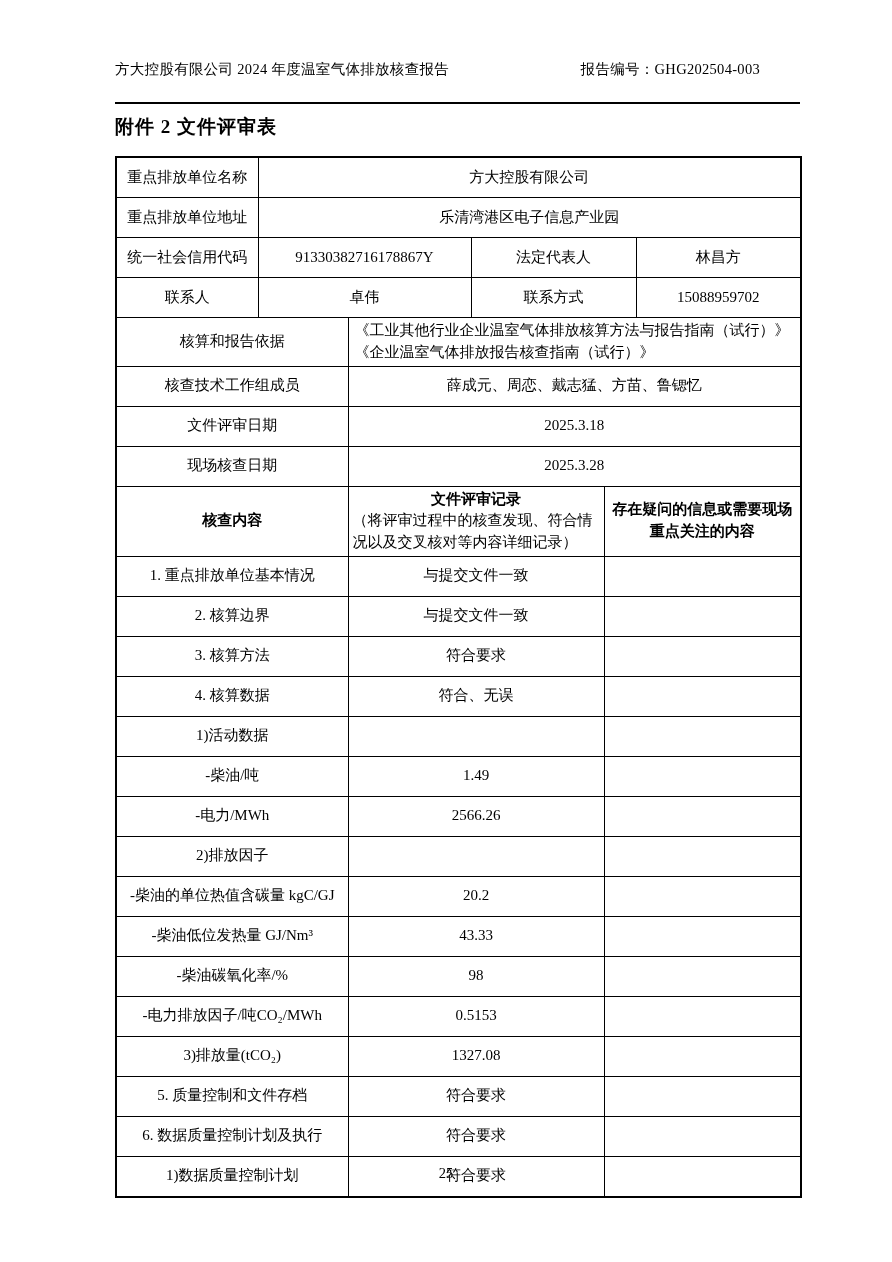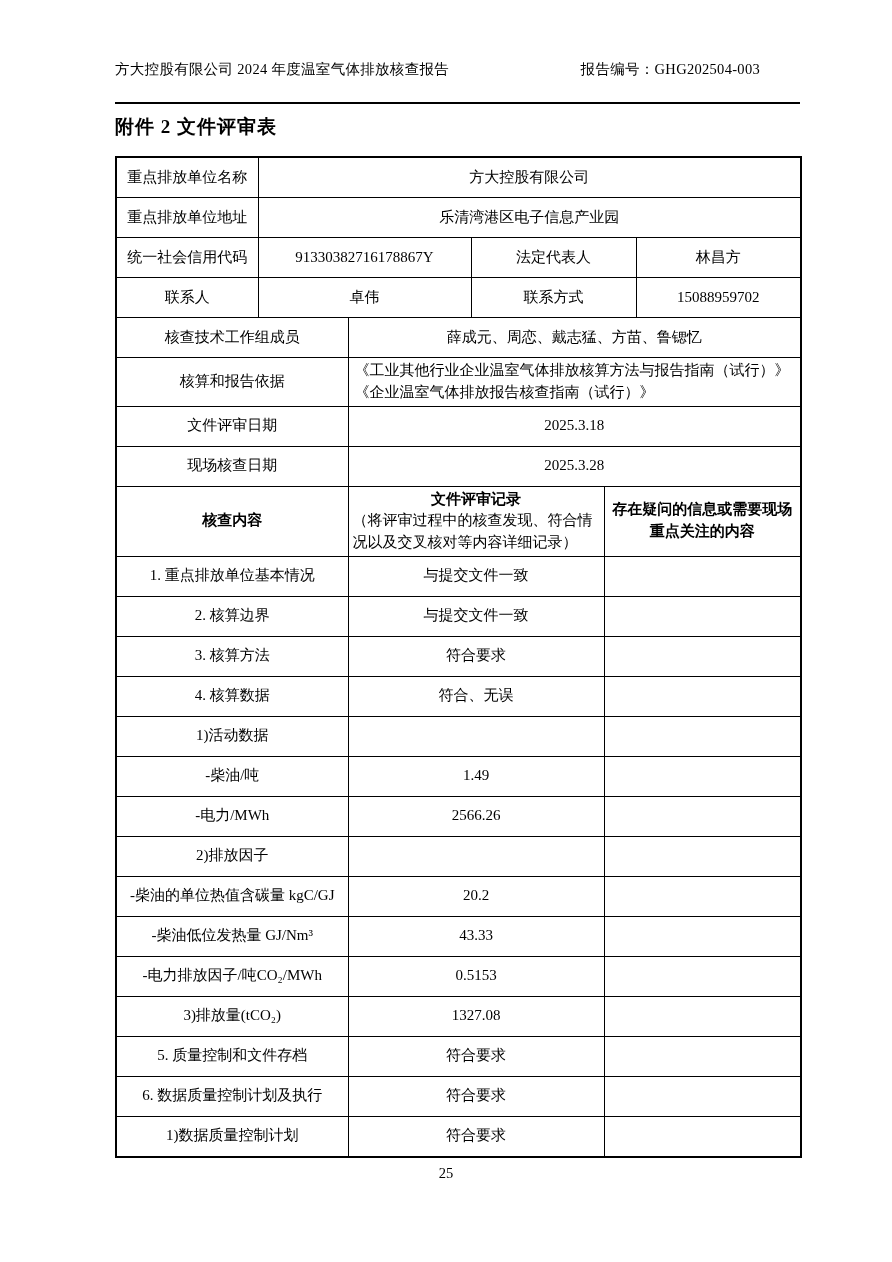--- a/index.html
+++ b/index.html
@@ -128,29 +128,29 @@
         <td colspan="2">法定代表人</td>
         <td>林昌方</td>
       </tr>
       <tr>
         <td class="h37">联系人</td>
         <td class="h37" colspan="2">卓伟</td>
         <td class="h37" colspan="2">联系方式</td>
         <td class="h37">15088959702</td>
       </tr>
       <tr>
-        <td colspan="2">核查技术工作组成员</td>
-        <td colspan="4" class="item">薛成元、周恋、戴志猛、方苗、鲁锶忆</td>
-      </tr>
-      <tr>
         <td class="h52" colspan="2">核算和报告依据</td>
         <td class="h52 tl" colspan="4">
           <div class="basis-line">《工业其他行业企业温室气体排放核算方法与报告指南（试行）》</div>
           <div class="basis-line">《企业温室气体排放报告核查指南（试行）》</div>
         </td>
+      </tr>
+      <tr>
+        <td colspan="2">核查技术工作组成员</td>
+        <td colspan="4" class="item">薛成元、周恋、戴志猛、方苗、鲁锶忆</td>
       </tr>
       <tr>
         <td class="h30" colspan="2">文件评审日期</td>
         <td class="h30" colspan="4">2025.3.18</td>
       </tr>
       <tr>
         <td class="h30" colspan="2">现场核查日期</td>
         <td class="h30" colspan="4">2025.3.28</td>
       </tr>
 
@@ -207,20 +207,25 @@
         <td class="item ind1 h45" colspan="2">-柴油的单位热值含碳量 kgC/GJ</td>
         <td class="h45" colspan="2">20.2</td>
         <td class="h45" colspan="2"></td>
       </tr>
       <tr>
         <td class="item ind1" colspan="2">-柴油低位发热量 GJ/Nm³</td>
         <td colspan="2">43.33</td>
         <td colspan="2"></td>
       </tr>
       <tr>
+        <td class="item ind1" colspan="2">-柴油碳氧化率/%</td>
+        <td colspan="2">98</td>
+        <td colspan="2"></td>
+      </tr>
+      <tr>
         <td class="item ind1" colspan="2">-电力排放因子/吨CO₂/MWh</td>
         <td colspan="2">0.5153</td>
         <td colspan="2"></td>
       </tr>
       <tr>
         <td class="item inds" colspan="2">3)排放量(tCO₂)</td>
         <td colspan="2">1327.08</td>
         <td colspan="2"></td>
       </tr>
       <tr>

